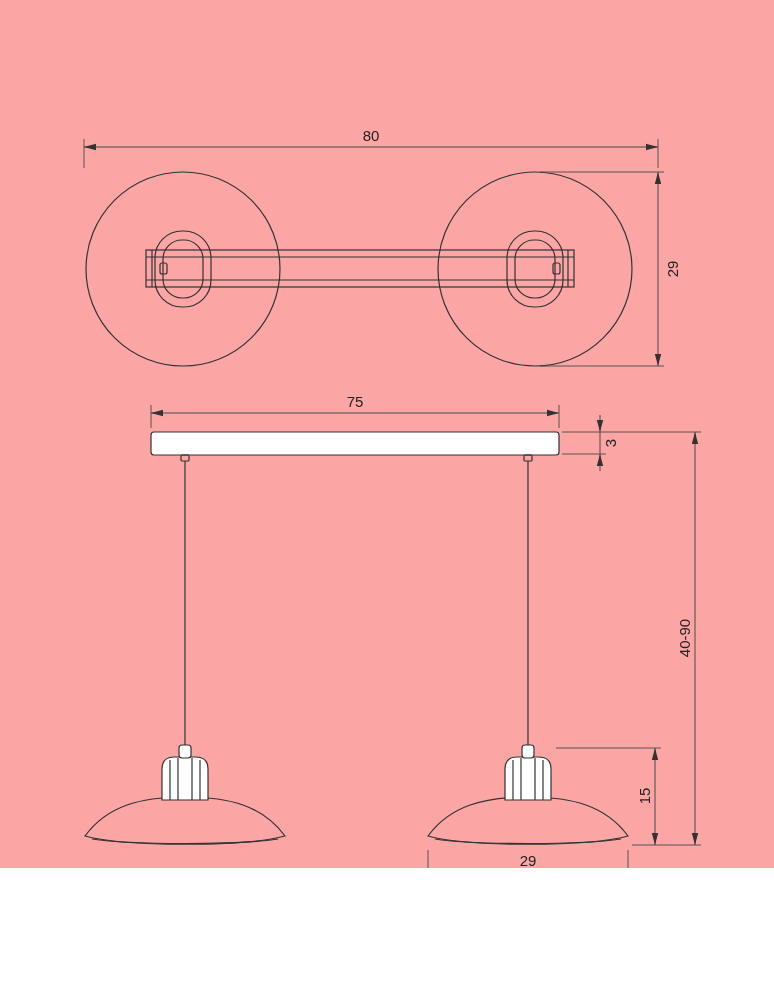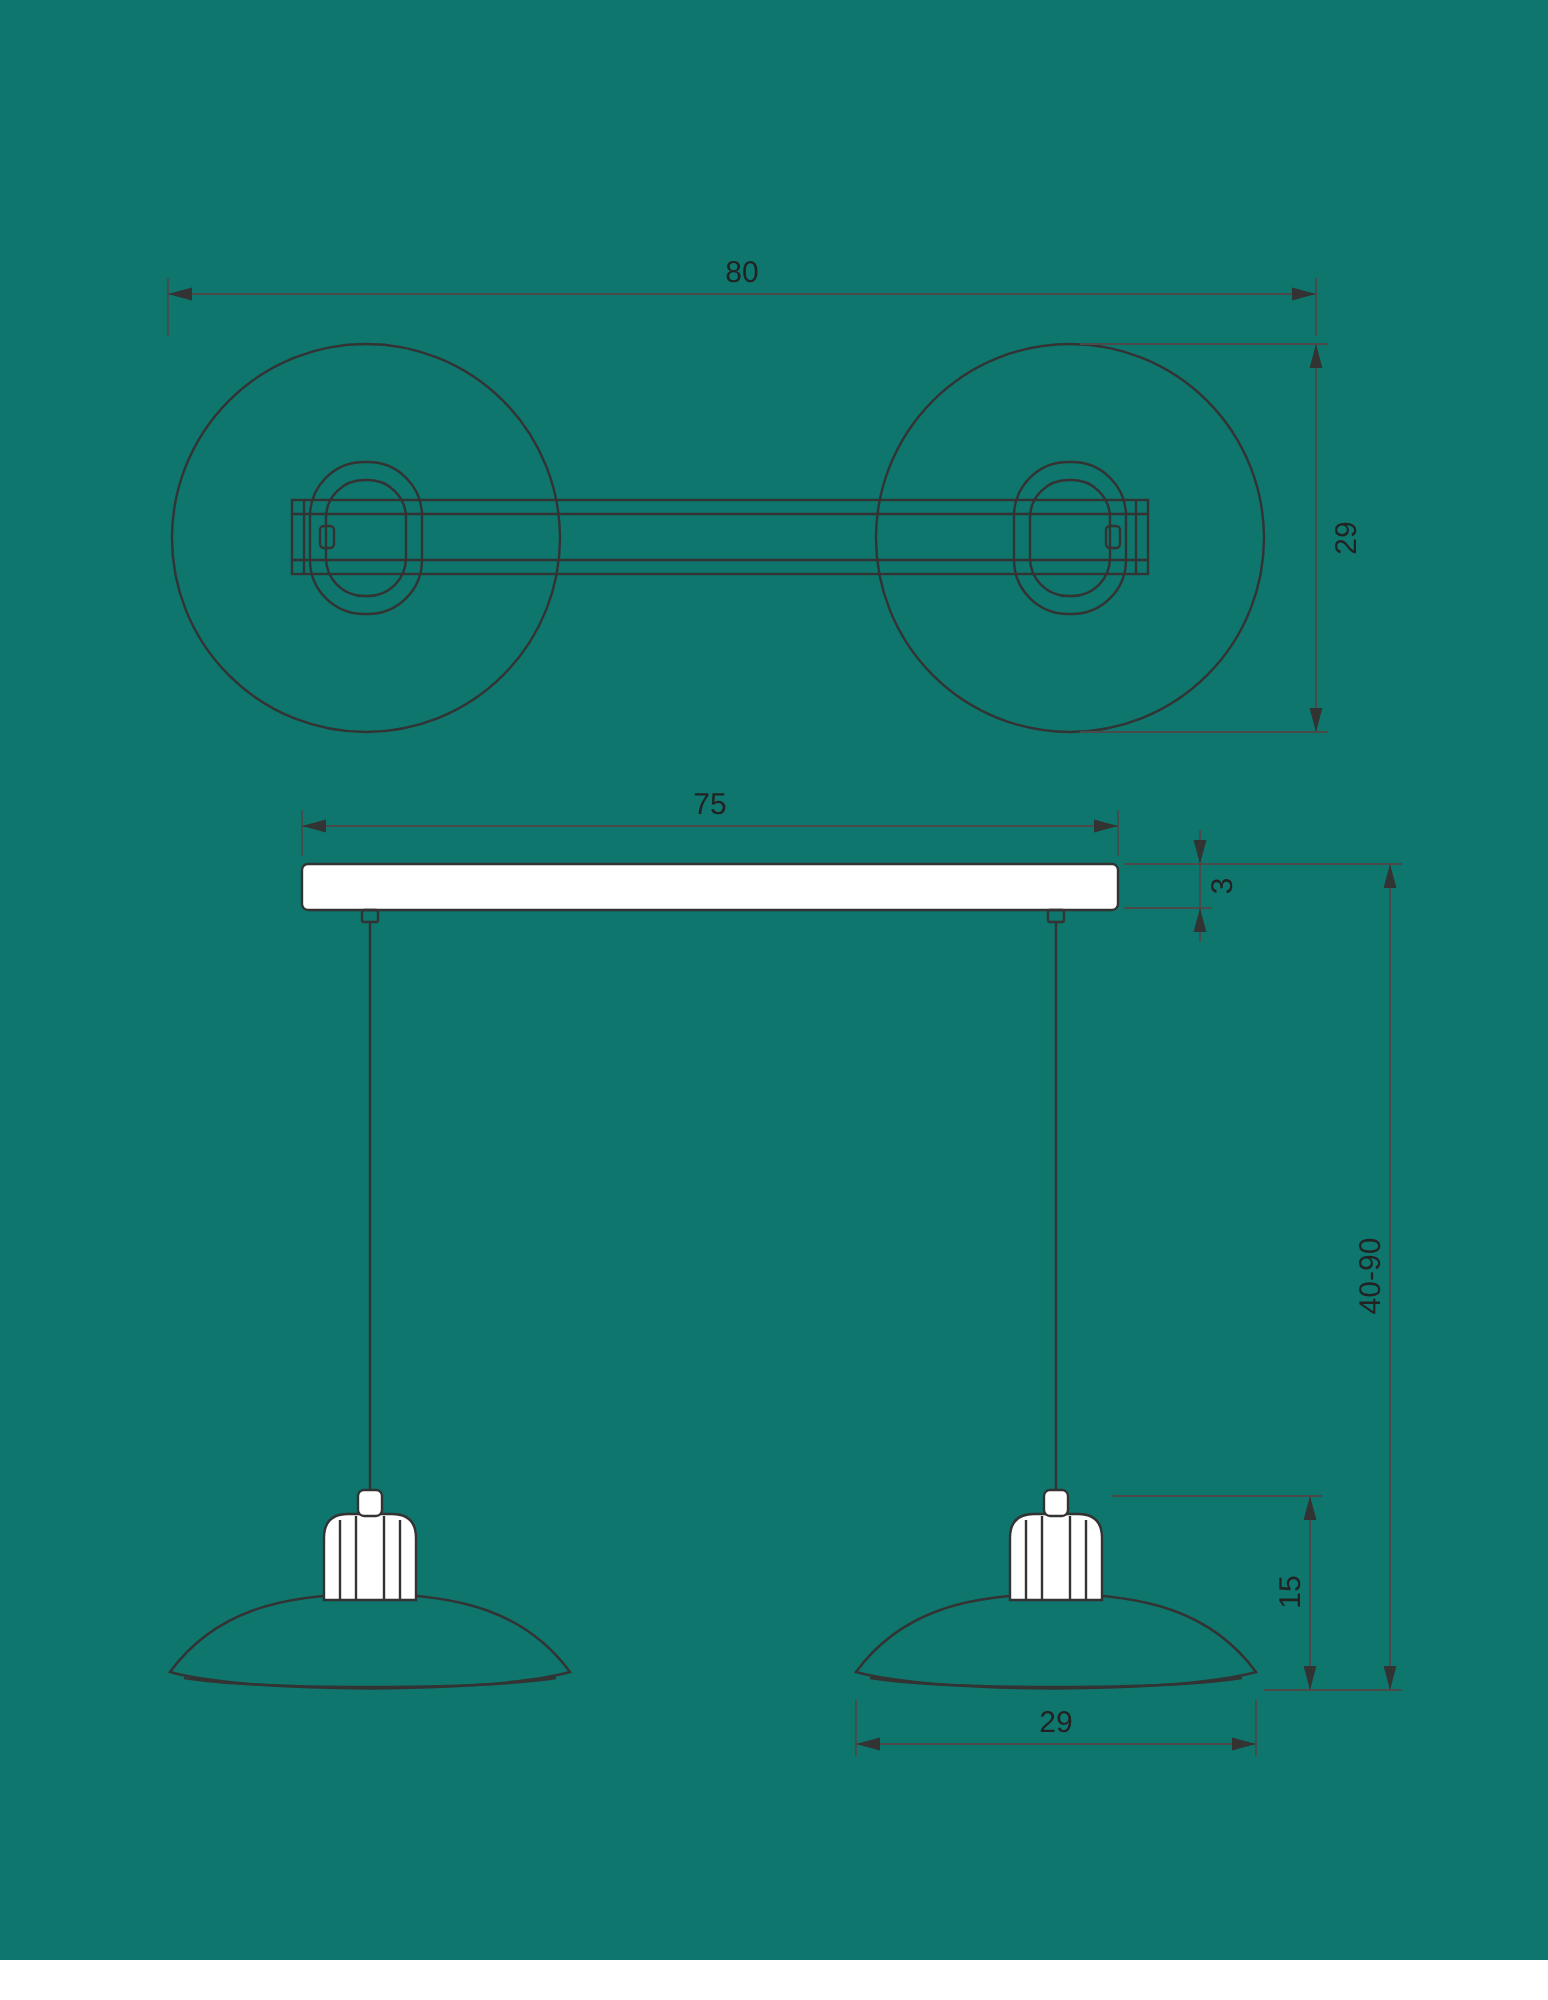--- a/index.html
+++ b/index.html
@@ -3,22 +3,22 @@
 <meta charset="utf-8">
 <style>
   html, body {
     margin: 0;
     padding: 0;
     background: #ffffff;
     font-family: "Liberation Sans", sans-serif;
   }
   .stage {
     width: 774px;
-    height: 980px;
-    background: #0f766e;
+    height: 868px;
+    background: #fca5a5;
     position: relative;
     overflow: hidden;
   }
   svg { display: block; }
   .obj  { stroke: #333333; stroke-width: 1.2; fill: none; }
   .objf { stroke: #333333; stroke-width: 1.2; fill: #ffffff; }
   .dim  { stroke: #4a4a4a; stroke-width: 1; fill: none; }
   .ext  { stroke: #4a4a4a; stroke-width: 0.9; fill: none; }
   .lbl  {
     font-family: "Liberation Sans", sans-serif;

